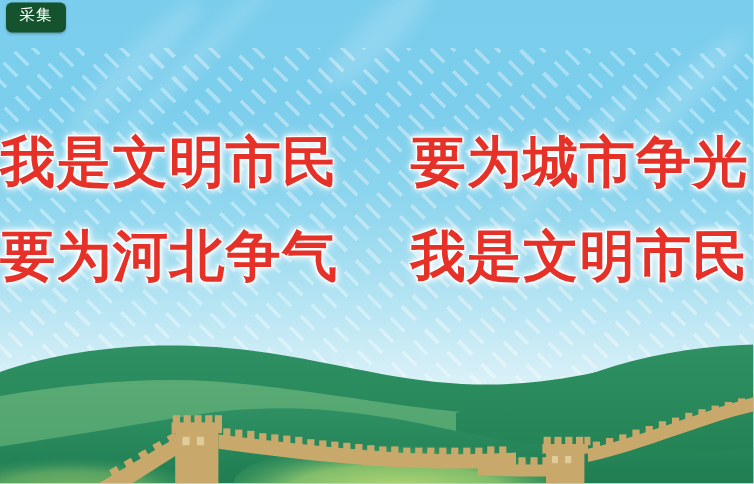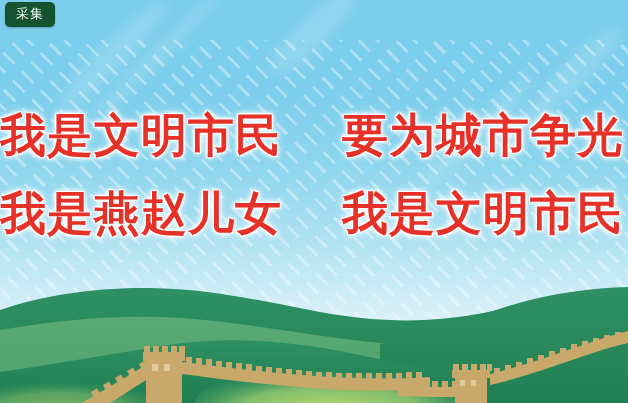--- a/index.html
+++ b/index.html
@@ -286,21 +286,21 @@
     </g>
   </svg>
 
   <div class="lines">
     <div class="line">
       <span class="seg">我是文明市民</span>
       <span class="gap"></span>
       <span class="seg">要为城市争光</span>
     </div>
     <div class="line">
-      <span class="seg">我是燕赵儿女</span>
+      <span class="seg">要为河北争气</span>
       <span class="gap"></span>
       <span class="seg">我是文明市民</span>
     </div>
   </div>
 
   <div class="badge">采集</div>
 
 </div>
 
 </body></html>

